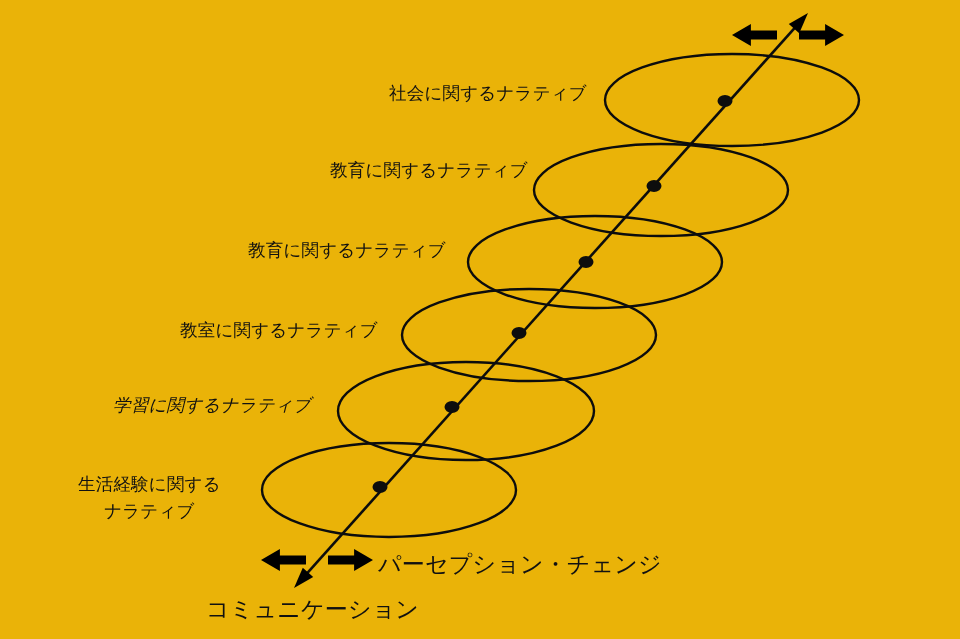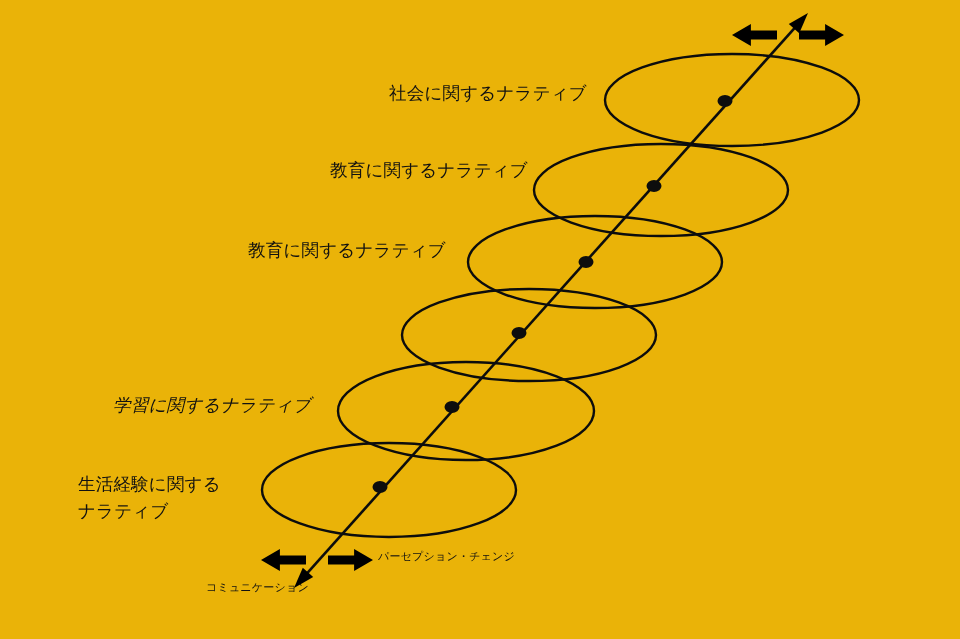--- a/index.html
+++ b/index.html
@@ -52,21 +52,21 @@
     white-space: pre;
     letter-spacing: 0.2px;
   }
   .label-text.two-line {
     line-height: 27px;
   }
   .bottom-label {
     position: absolute;
     color: #111111;
     font-family: "DejaVu Sans", "Liberation Sans", sans-serif;
-    font-size: 11px;
+    font-size: 23px;
     white-space: pre;
     letter-spacing: 0.2px;
   }
 </style>
 </head>
 <body>
 
 <div id="canvas">
 
   <svg id="diagram-svg" viewBox="0 0 960 639" xmlns="http://www.w3.org/2000/svg">
@@ -107,20 +107,21 @@
       </g>
       <g>
         <polygon class="flat-arrow" points="328,555.38 354.1,555.38 354.1,549 373,560 354.1,571 354.1,564.62 328,564.62"></polygon>
       </g>
     </g>
   </svg>
 
   <div class="label-text" style="left: 389px; top: 80px;">社会に関するナラティブ</div>
   <div class="label-text" style="left: 330px; top: 157px;">教育に関するナラティブ</div>
   <div class="label-text" style="left: 248px; top: 237px;">教育に関するナラティブ</div>
+  <div class="label-text" style="left: 180px; top: 317px;">教室に関するナラティブ</div>
   <div class="label-text" style="left: 113px; top: 392px; font-style: italic;">学習に関するナラティブ</div>
-  <div class="label-text two-line" style="left: 78px; top: 471px;">生活経験に関する
+  <div class="label-text two-line" style="left: 78px; top: 471px; text-align: center;">生活経験に関する
 ナラティブ</div>
 
   <div class="bottom-label" style="left: 378px; top: 549px;">パーセプション・チェンジ</div>
-  <div class="bottom-label" style="left: 206px; top: 580px;">コミュニケーション</div>
+  <div class="bottom-label" style="left: 206px; top: 594px;">コミュニケーション</div>
 
 </div>
 
 </body></html>

